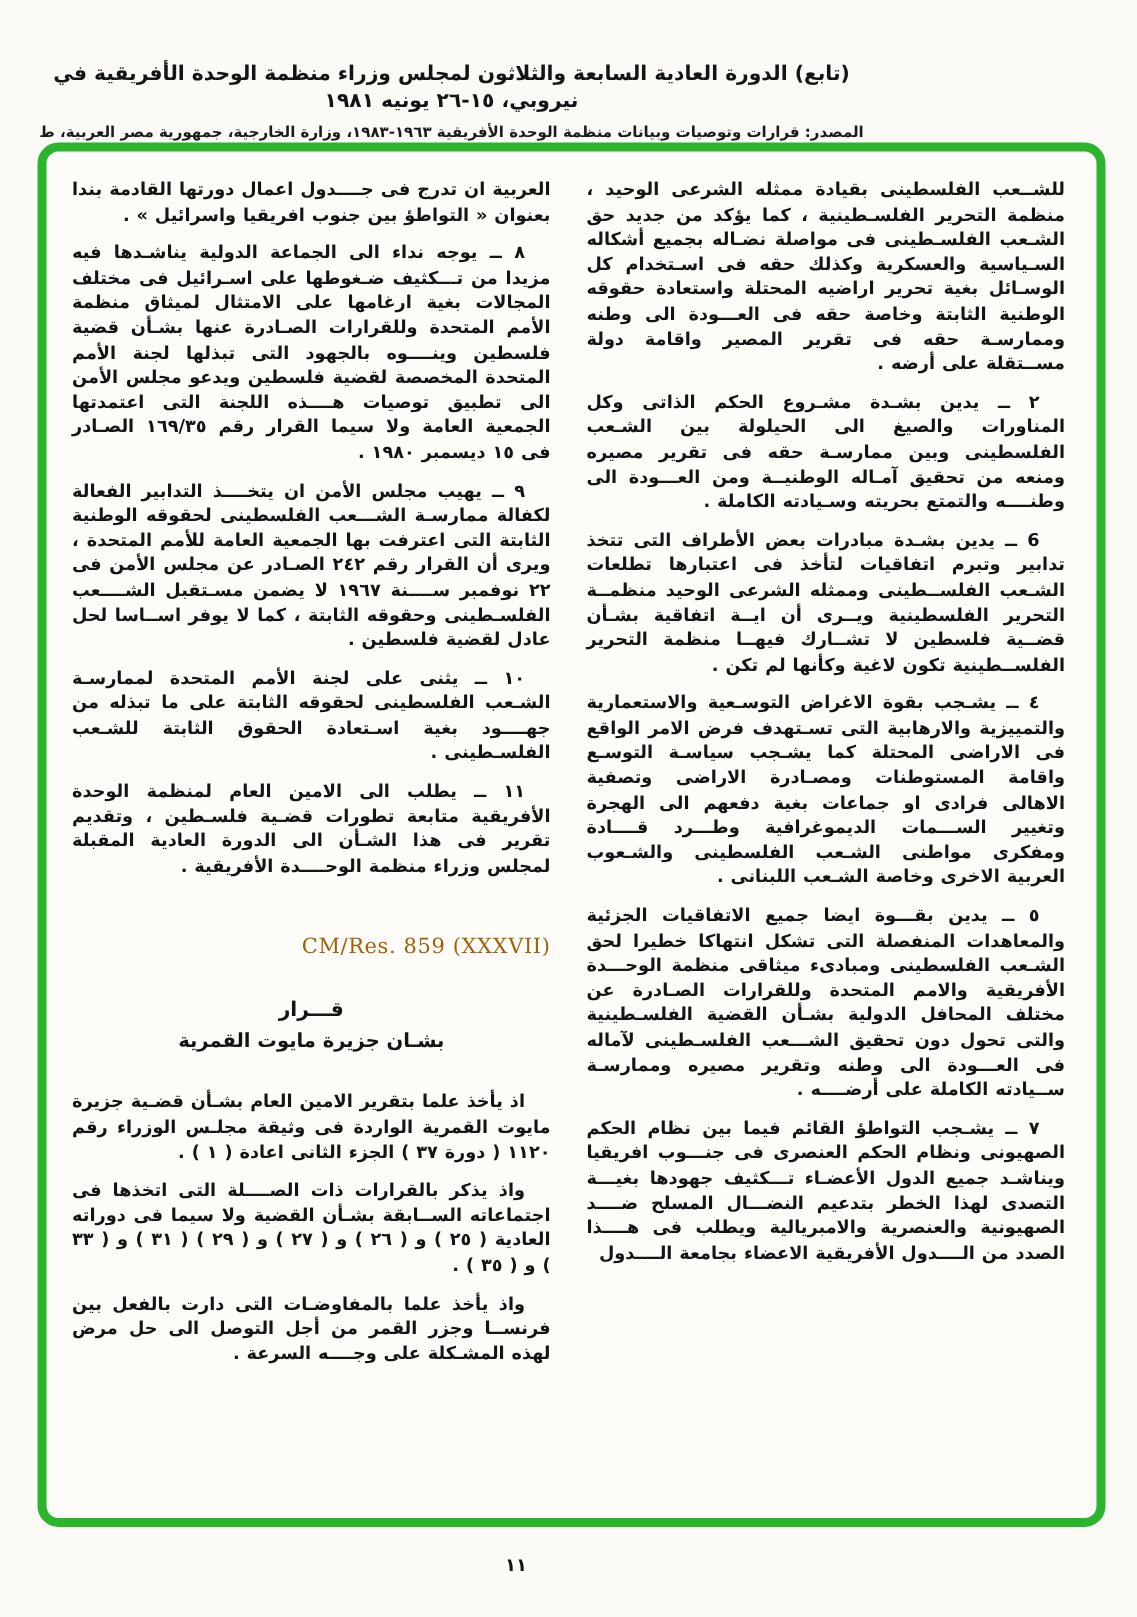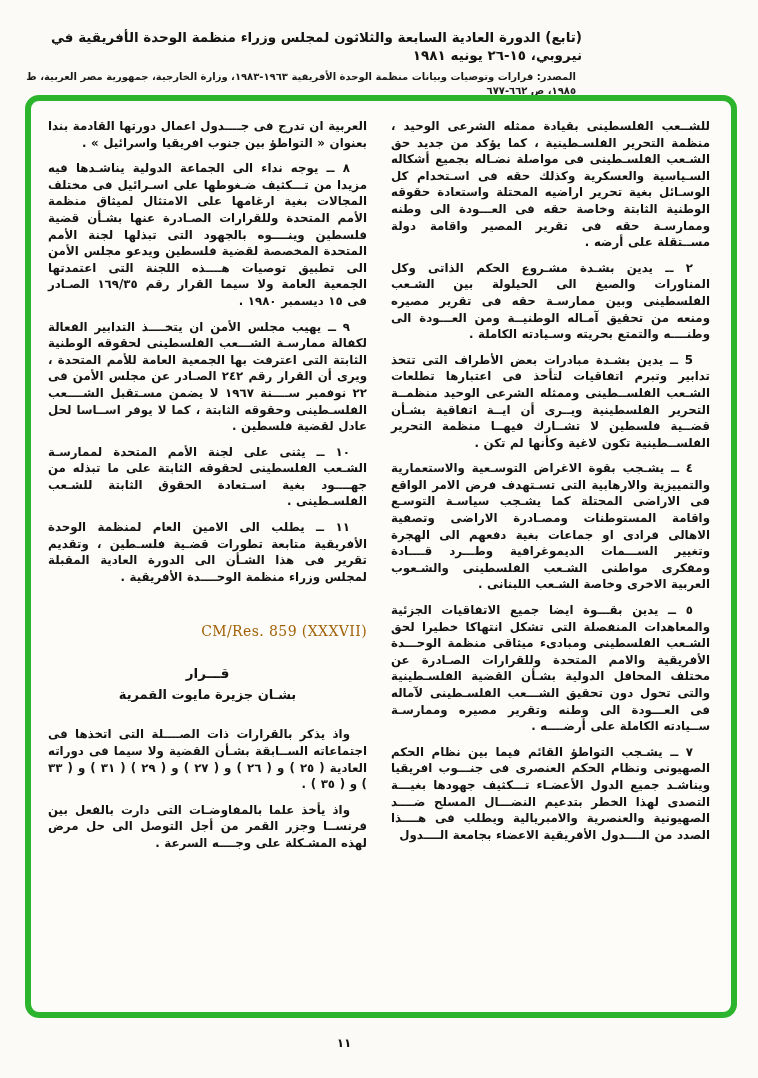--- a/index.html
+++ b/index.html
@@ -5,22 +5,22 @@
   html,body{margin:0;padding:0;}
   body{
     width:758px;height:1078px;
     background:#fbfaf6;
     font-family:"DejaVu Sans",sans-serif;
     color:#141414;
     position:relative;
     overflow:hidden;
   }
   .page-header{
-    position:absolute;top:28px;left:0;width:602px;
-    text-align:right;direction:rtl;
+    position:absolute;top:40px;left:0;width:602px;
+    text-align:center;direction:rtl;
   }
   .page-header .line1{
     font-size:13.5px;font-weight:bold;letter-spacing:0.2px;
     margin:0 20px 6px 20px;line-height:18px;
   }
   .page-header .line2{
     font-size:10px;font-weight:bold;
     margin:0 26px;line-height:14px;color:#1b1b1b;
   }
   .content-frame{
@@ -88,37 +88,38 @@
     <div class="line1">(تابع) الدورة العادية السابعة والثلاثون لمجلس وزراء منظمة الوحدة الأفريقية في نيروبي، ١٥-٢٦ يونيه ١٩٨١</div>
     <div class="line2">المصدر: قرارات وتوصيات وبيانات منظمة الوحدة الأفريقية ١٩٦٣-١٩٨٣، وزارة الخارجية، جمهورية مصر العربية، ط ١٩٨٥، ص ٦٦٢-٦٧٧</div>
   </header>
 
   <div class="content-frame" style="border-color: rgb(44, 180, 44);">
     <div class="columns">
 
       <div class="col">
         <p class="cont">للشــعب الفلسطينى بقيادة ممثله الشرعى الوحيد ، منظمة التحرير الفلسـطينية ، كما يؤكد من جديد حق الشـعب الفلسـطينى فى مواصلة نضـاله بجميع أشكاله السـياسية والعسكرية وكذلك حقه فى اسـتخدام كل الوسـائل بغية تحرير اراضيه المحتلة واستعادة حقوقه الوطنية الثابتة وخاصة حقه فى العـــودة الى وطنه وممارسـة حقه فى تقرير المصير واقامة دولة مســتقلة على أرضه .</p>
         <p class="num">٢ ــ يدين بشـدة مشـروع الحكم الذاتى وكل المناورات والصيغ الى الحيلولة بين الشـعب الفلسطينى وبين ممارسـة حقه فى تقرير مصيره ومنعه من تحقيق آمـاله الوطنيــة ومن العـــودة الى وطنــــه والتمتع بحريته وسـيادته الكاملة .</p>
-        <p class="num">5 ــ يدين بشـدة مبادرات بعض الأطراف التى تتخذ تدابير وتبرم اتفاقيات لتأخذ فى اعتبارها تطلعات الشـعب الفلســطينى وممثله الشرعى الوحيد منظمــة التحرير الفلسطينية ويــرى أن ايــة اتفاقية بشـأن قضــية فلسطين لا تشــارك فيهــا منظمة التحرير الفلســطينية تكون لاغية وكأنها لم تكن .</p>
+        <p class="num">6 ــ يدين بشـدة مبادرات بعض الأطراف التى تتخذ تدابير وتبرم اتفاقيات لتأخذ فى اعتبارها تطلعات الشـعب الفلســطينى وممثله الشرعى الوحيد منظمــة التحرير الفلسطينية ويــرى أن ايــة اتفاقية بشـأن قضــية فلسطين لا تشــارك فيهــا منظمة التحرير الفلســطينية تكون لاغية وكأنها لم تكن .</p>
         <p class="num">٤ ــ يشـجب بقوة الاغراض التوسـعية والاستعمارية والتمييزية والارهابية التى تسـتهدف فرض الامر الواقع فى الاراضى المحتلة كما يشـجب سياسـة التوسـع واقامة المستوطنات ومصـادرة الاراضى وتصفية الاهالى فرادى او جماعات بغية دفعهم الى الهجرة وتغيير الســـمات الديموغرافية وطـــرد قــــادة ومفكرى مواطنى الشـعب الفلسطينى والشـعوب العربية الاخرى وخاصة الشـعب اللبنانى .</p>
         <p class="num">٥ ــ يدين بقـــوة ايضا جميع الاتفاقيات الجزئية والمعاهدات المنفصلة التى تشكل انتهاكا خطيرا لحق الشـعب الفلسطينى ومبادىء ميثاقى منظمة الوحـــدة الأفريقية والامم المتحدة وللقرارات الصـادرة عن مختلف المحافل الدولية بشـأن القضية الفلسـطينية والتى تحول دون تحقيق الشـــعب الفلسـطينى لآماله فى العـــودة الى وطنه وتقرير مصيره وممارسـة ســيادته الكاملة على أرضــــه .</p>
         <p class="num">٧ ــ يشـجب التواطؤ القائم فيما بين نظام الحكم الصهيونى ونظام الحكم العنصرى فى جنـــوب افريقيا ويناشـد جميع الدول الأعضـاء تـــكثيف جهودها بغيـــة التصدى لهذا الخطر بتدعيم النضـــال المسلح ضــــد الصهيونية والعنصرية والامبريالية ويطلب فى هــــذا الصدد من الــــدول الأفريقية الاعضاء بجامعة الــــدول</p>
       </div>
 
       <div class="col">
         <p class="cont">العربية ان تدرج فى جــــدول اعمال دورتها القادمة بندا بعنوان « التواطؤ بين جنوب افريقيا واسرائيل » .</p>
         <p class="num">٨ ــ يوجه نداء الى الجماعة الدولية يناشـدها فيه مزيدا من تـــكثيف ضـغوطها على اسـرائيل فى مختلف المجالات بغية ارغامها على الامتثال لميثاق منظمة الأمم المتحدة وللقرارات الصـادرة عنها بشـأن قضية فلسطين وينــــوه بالجهود التى تبذلها لجنة الأمم المتحدة المخصصة لقضية فلسطين ويدعو مجلس الأمن الى تطبيق توصيات هــــذه اللجنة التى اعتمدتها الجمعية العامة ولا سيما القرار رقم ١٦٩/٣٥ الصـادر فى ١٥ ديسمبر ١٩٨٠ .</p>
         <p class="num">٩ ــ يهيب مجلس الأمن ان يتخــــذ التدابير الفعالة لكفالة ممارسـة الشـــعب الفلسطينى لحقوقه الوطنية الثابتة التى اعترفت بها الجمعية العامة للأمم المتحدة ، ويرى أن القرار رقم ٢٤٢ الصـادر عن مجلس الأمن فى ٢٢ نوفمبر ســــنة ١٩٦٧ لا يضمن مسـتقبل الشــــعب الفلسـطينى وحقوقه الثابتة ، كما لا يوفر اســاسا لحل عادل لقضية فلسطين .</p>
         <p class="num">١٠ ــ يثنى على لجنة الأمم المتحدة لممارسـة الشـعب الفلسطينى لحقوقه الثابتة على ما تبذله من جهــــود بغية اسـتعادة الحقوق الثابتة للشـعب الفلسـطينى .</p>
         <p class="num">١١ ــ يطلب الى الامين العام لمنظمة الوحدة الأفريقية متابعة تطورات قضـية فلسـطين ، وتقديم تقرير فى هذا الشـأن الى الدورة العادية المقبلة لمجلس وزراء منظمة الوحــــدة الأفريقية .</p>
 
         <div class="res-number">CM/Res. 859 (XXXVII)</div>
         <div class="res-heading">قـــرار</div>
         <div class="res-subheading">بشـان جزيرة مايوت القمرية</div>
 
+        <p class="num">اذ يأخذ علما بتقرير الامين العام بشـأن قضـية جزيرة مايوت القمرية الواردة فى وثيقة مجلـس الوزراء رقم ١١٢٠ ( دورة ٣٧ ) الجزء الثانى اعادة ( ١ ) .</p>
         <p class="num">واذ يذكر بالقرارات ذات الصــــلة التى اتخذها فى اجتماعاته الســابقة بشـأن القضية ولا سيما فى دوراته العادية ( ٢٥ ) و ( ٢٦ ) و ( ٢٧ ) و ( ٢٩ ) ( ٣١ ) و ( ٣٣ ) و ( ٣٥ ) .</p>
         <p class="num">واذ يأخذ علما بالمفاوضـات التى دارت بالفعل بين فرنســا وجزر القمر من أجل التوصل الى حل مرض لهذه المشـكلة على وجــــه السرعة .</p>
       </div>
 
     </div>
   </div>
 
   <footer class="page-footer">
     <div class="num">١١</div>
   </footer>

